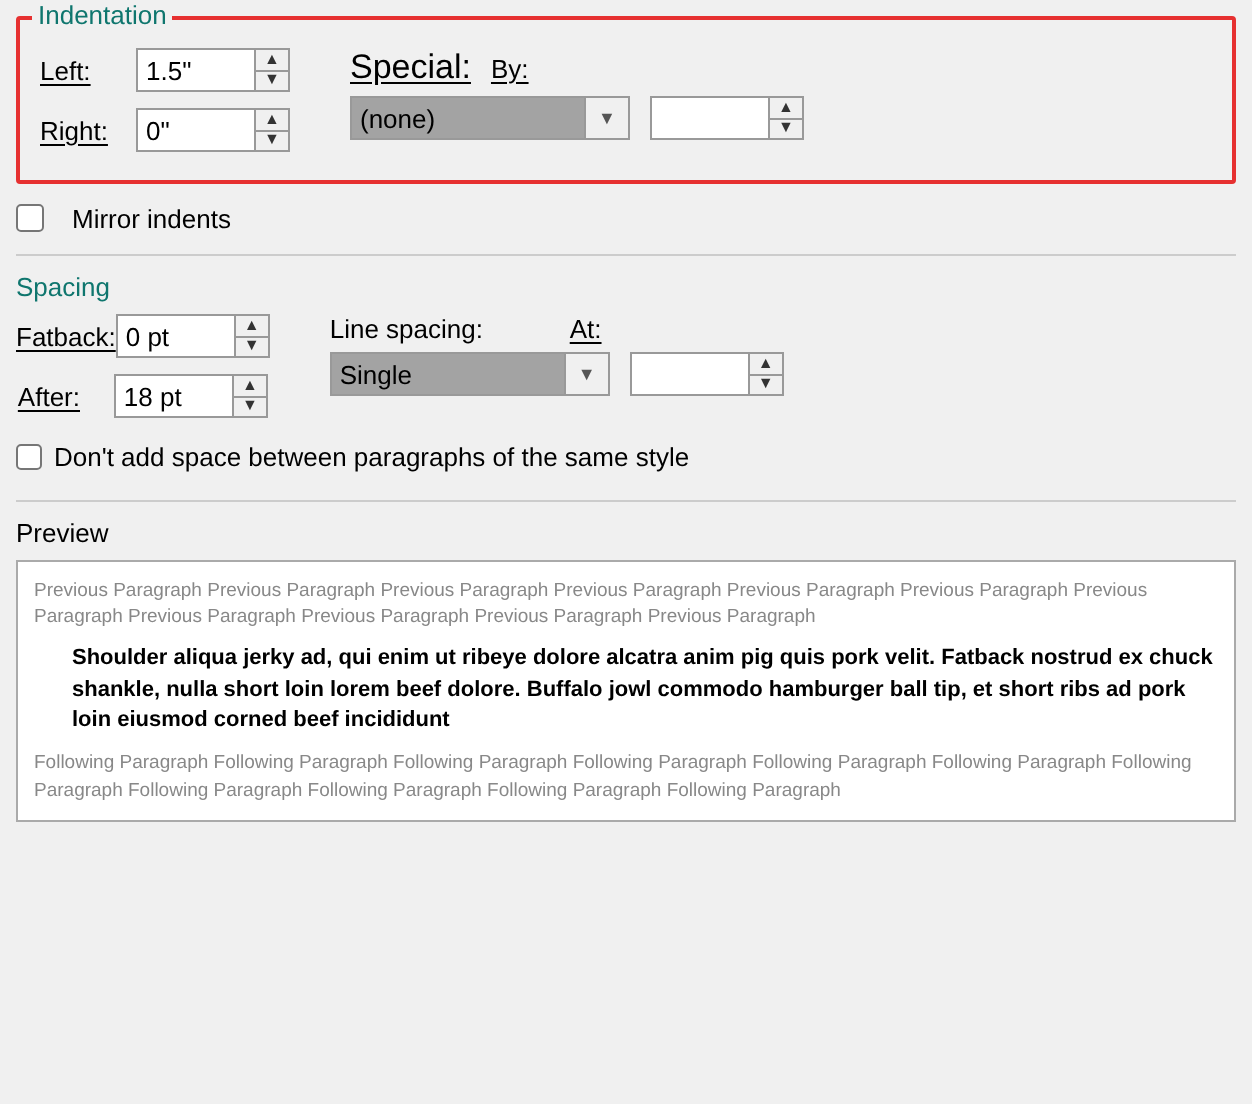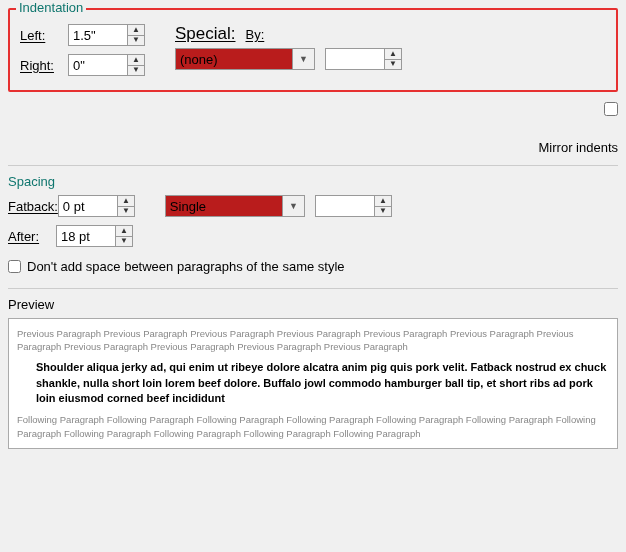--- a/index.html
+++ b/index.html
@@ -37,20 +37,21 @@
       top: -10px;
       left: 6px;
       background: #f0f0f0;
       padding: 0 3px;
     }
 
     .row {
       display: flex;
       align-items: center;
       margin-bottom: 4px;
+      justify-content: center;
     }
 
     .field-label {
       min-width: 48px;
       text-decoration: underline;
       text-underline-offset: 2px;
       font-size: 13px;
     }
 
     
@@ -100,21 +101,21 @@
       align-items: center;
       border: 1px solid #999;
       background: #fff;
       height: 22px;
       min-width: 140px;
     }
     .dropdown-select {
       flex: 1;
       border: none;
       outline: none;
-      background: #b91c1c;
+      background: #a3a3a3;
       font-size: 13px;
       padding: 0 4px;
       height: 100%;
       appearance: none;
       -webkit-appearance: none;
     }
     .dropdown-arrow {
       width: 22px;
       height: 100%;
       border-left: 1px solid #999;
@@ -142,24 +143,23 @@
     .right-label {
       min-width: 60px;
       font-size: 17px;
       text-decoration: underline;
       text-underline-offset: 2px;
     }
 
     
     .checkbox-row {
       display: flex;
-      align-items: flex-end;
-      gap: 24px;
+      align-items: flex-start;
+      gap: 14px;
       margin: 4px 0 10px 0;
-      flex-direction: column;
     }
     .checkbox-row input[type=checkbox] {
       width: 14px;
       height: 14px;
       cursor: pointer;
     }
     .checkbox-row label {
       font-size: 13px;
     }
 
@@ -324,20 +324,24 @@
             <input class="spinner-input" type="text" value="18 pt" style="">
             <div class="spinner-btns">
               <button class="spinner-btn">▲</button>
               <button class="spinner-btn">▼</button>
             </div>
           </div>
         </div>
       </div>
 
       <div class="right-fields">
+        <div class="right-row">
+          <span style="min-width:110px;font-size:13px;">Line spacing:</span>
+          <span style="min-width:30px;font-size:13px;text-decoration:underline;text-underline-offset:2px;">At:</span>
+        </div>
         <div class="right-row">
           <div class="dropdown-wrap" style="min-width:140px;">
             <select class="dropdown-select">
               <option>Single</option>
               <option>1.5 lines</option>
               <option>Double</option>
               <option>At least</option>
               <option>Exactly</option>
               <option>Multiple</option>
             </select>

